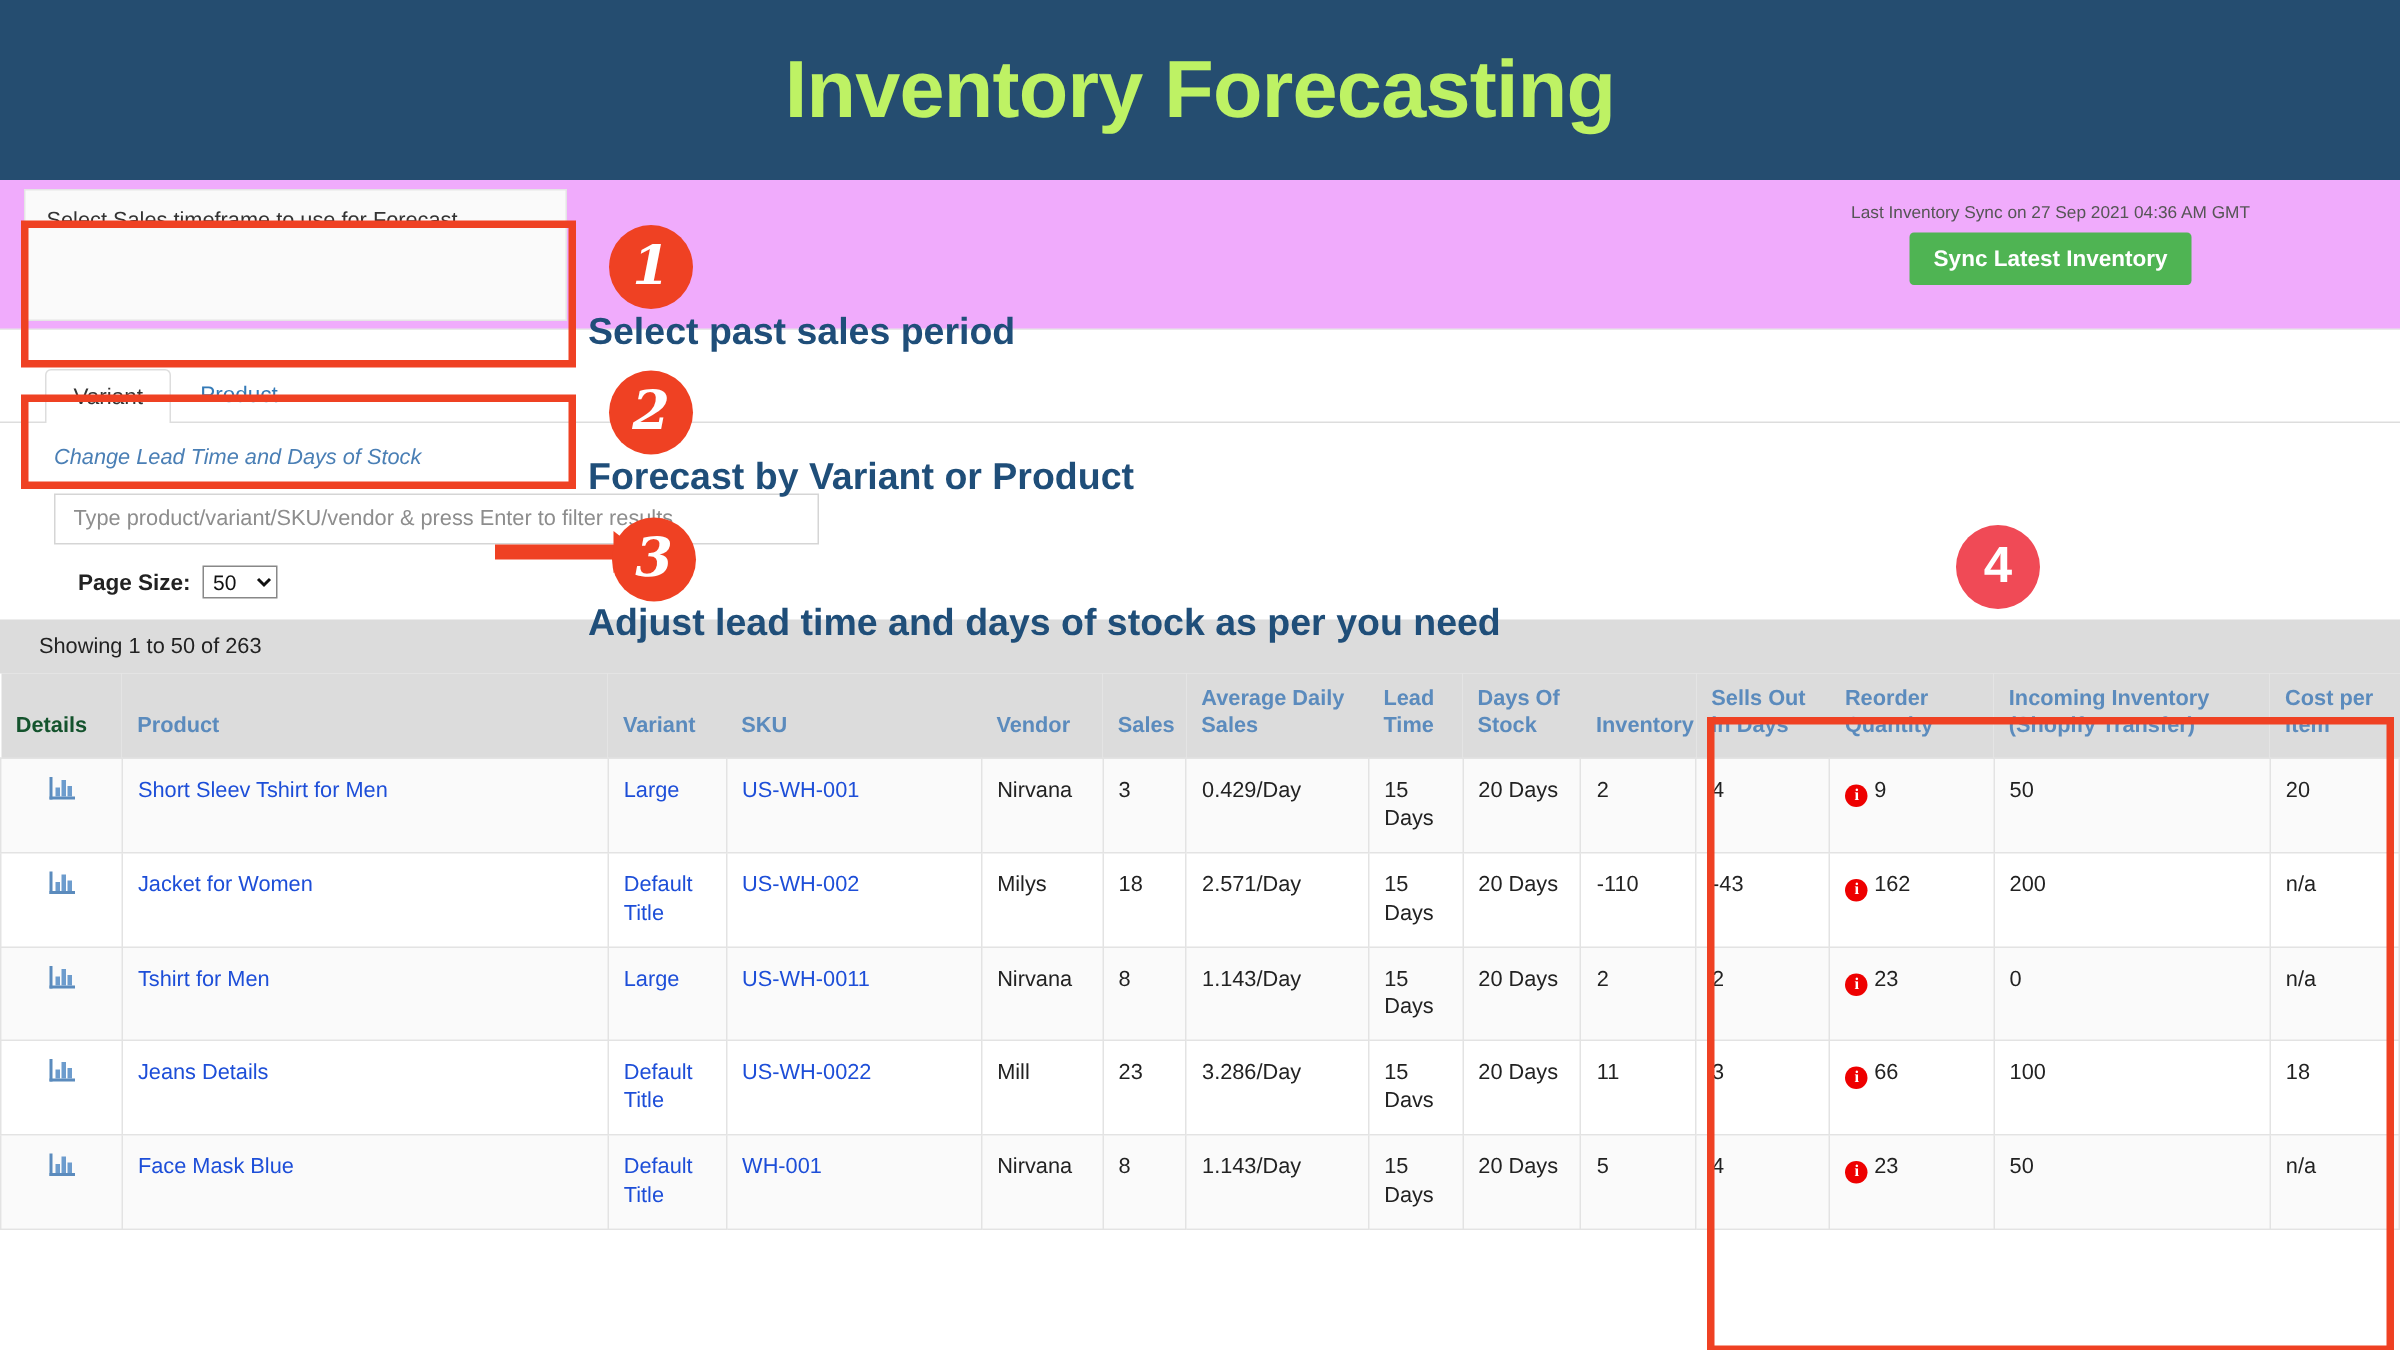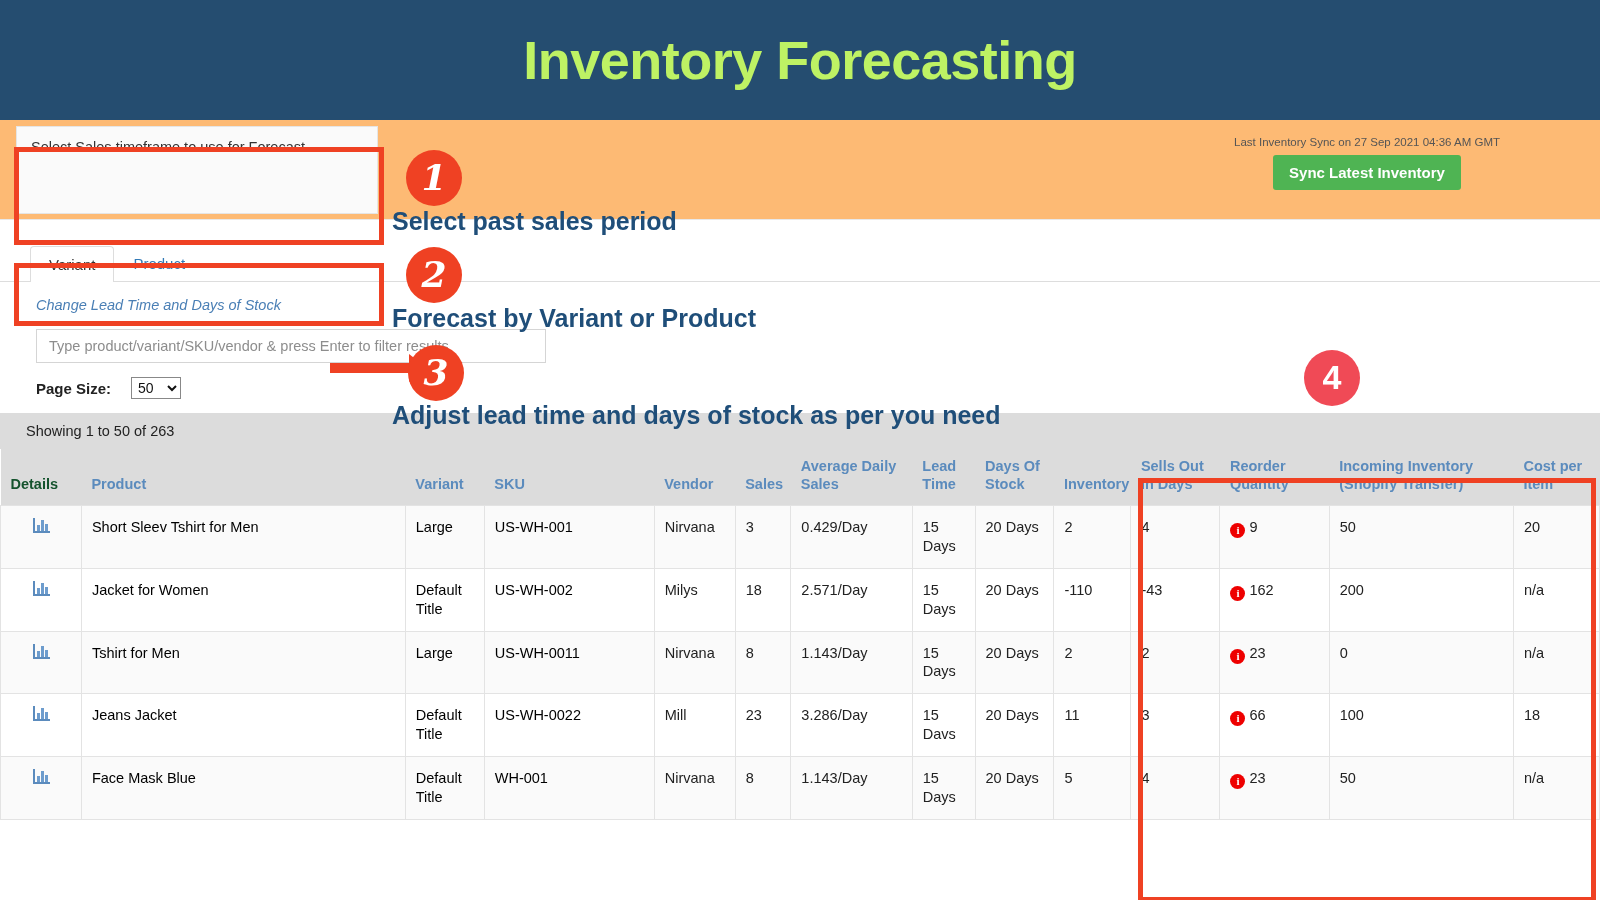--- a/index.html
+++ b/index.html
@@ -17,21 +17,21 @@
     height: 120px; background: #254d70;
     display: flex; align-items: center; justify-content: center;
   }
   .banner-title {
     color: #bef264; font-size: 54px; font-weight: bold;
     letter-spacing: -0.5px;
   }
 
   
   .timeframe-bar {
-    position: relative; height: 100px; background: #fdba74;
+    position: relative; height: 100px; background: #f0abfc;
     border-bottom: 1px solid #e8e8e8;
   }
   .timeframe-panel {
     position: absolute; left: 16px; top: 6px; width: 362px; height: 88px;
     background: #fafafa; border: 1px solid #e5e5e5;
     padding: 12px 14px;
   }
   .tf-label { font-size: 14.5px; color: #333; margin-bottom: 11px; }
   .tf-row { display: flex; align-items: center; gap: 7px; }
   .cal-icon { width: 19px; height: 18px; position: relative; flex: none; }
@@ -89,21 +89,21 @@
     font-size: 14.5px; color: #4a7fb5; font-style: italic; cursor: pointer;
     display: inline-block; margin-bottom: 16px;
   }
   .filter-input {
     display:block; width: 510px; height: 34px; border: 1px solid #d5d5d5;
     background: #fff; font-size: 14.5px; color: #222; padding: 0 12px;
     margin-bottom: 14px;
     font-family: "Liberation Sans", sans-serif;
   }
   .filter-input::placeholder { color: #8d8d8d; }
-  .page-size-row { display: flex; align-items: center; gap: 20px; margin-left: 0; }
+  .page-size-row { display: flex; align-items: center; gap: 8px; margin-left: 16px; }
   .page-size-label { font-size: 15px; color: #222; font-weight: bold; }
   .page-size-select {
     font-size: 14px; padding: 1px 2px; border: 1px solid #888; background:#fff;
     font-family: "Liberation Sans", sans-serif; color:#111;
   }
 
   
   .table-wrap { margin-top: 14px; }
   .table-head-info { background: #dcdcdc; padding: 10px 0 8px 26px; }
   .showing { font-size: 14.5px; color: #222; margin-bottom: 2px; }
@@ -119,21 +119,21 @@
     text-align: left; vertical-align: bottom;
     padding: 8px 8px 12px 10px; line-height: 1.25;
   }
   table.fc th.dark { color: #14532d; }
   table.fc td {
     font-size: 14.5px; color: #222; padding: 12px 8px 12px 10px;
     border: 1px solid #e3e3e3; vertical-align: top; line-height: 1.3;
   }
   table.fc tr.odd td { background: #fafafa; }
   table.fc tr.even td { background: #ffffff; }
-  td.link a, .linkish { color: #000000; cursor: pointer; }
+  td.link a, .linkish { color: #1d4ed8; cursor: pointer; }
   .chart-ico {
     display:inline-block; width: 17px; height: 15px;
     border-left: 2px solid #5b8bbd; border-bottom: 2px solid #5b8bbd;
     position: relative;
   }
   .chart-ico i {
     position: absolute; bottom: 0; width: 3px; background: #6d9ccd; display:block;
   }
   .chart-ico i:nth-child(1){ left: 2px; height: 6px; }
   .chart-ico i:nth-child(2){ left: 6px; height: 11px; }
@@ -286,21 +286,21 @@
             <td>15 Days</td>
             <td>20 Days</td>
             <td>2</td>
             <td>2</td>
             <td><span class="warn-ico">i</span><span>23</span></td>
             <td>0</td>
             <td>n/a</td>
           </tr>
           <tr class="even">
             <td style="text-align: center;"><span class="chart-ico"><i></i><i></i><i></i></span></td>
-            <td class="link"><span class="linkish">Jeans Jacket</span></td>
+            <td class="link"><span class="linkish">Jeans Details</span></td>
             <td><span class="linkish">Default Title</span></td>
             <td><span class="linkish">US-WH-0022</span></td>
             <td>Mill</td>
             <td>23</td>
             <td>3.286/Day</td>
             <td>15 Davs</td>
             <td>20 Days</td>
             <td>11</td>
             <td>3</td>
             <td><span class="warn-ico">i</span><span>66</span></td>

